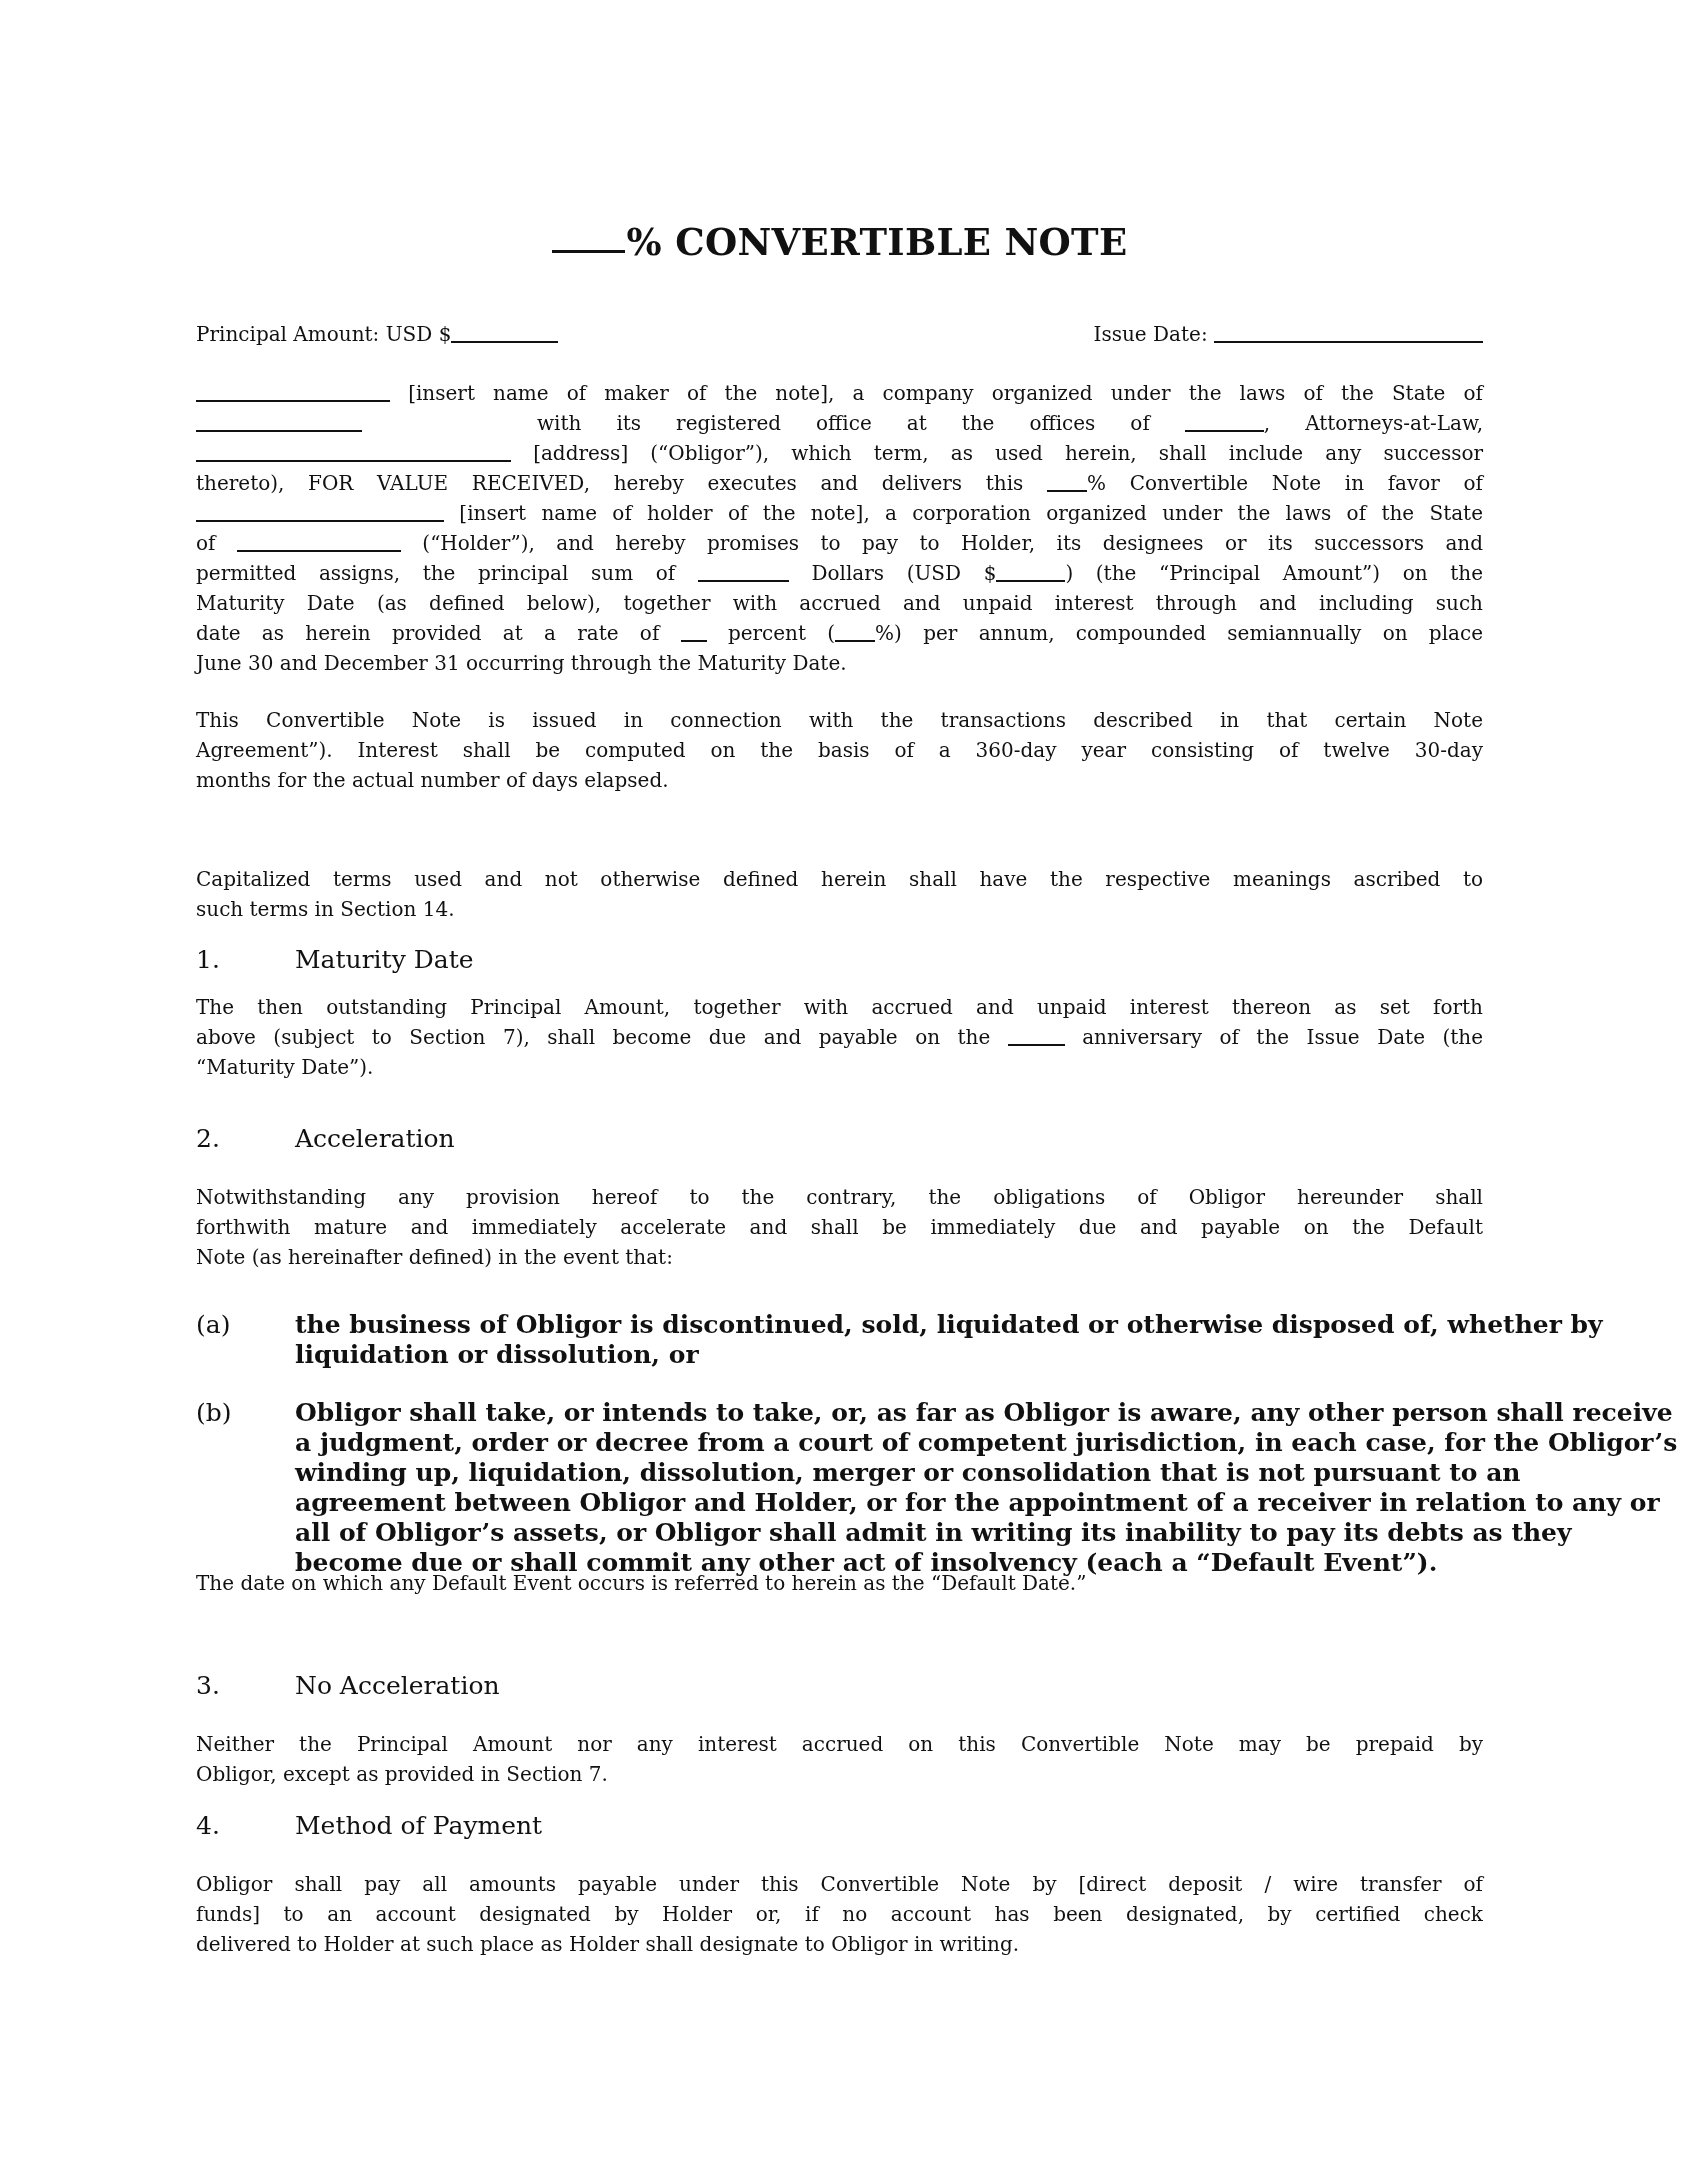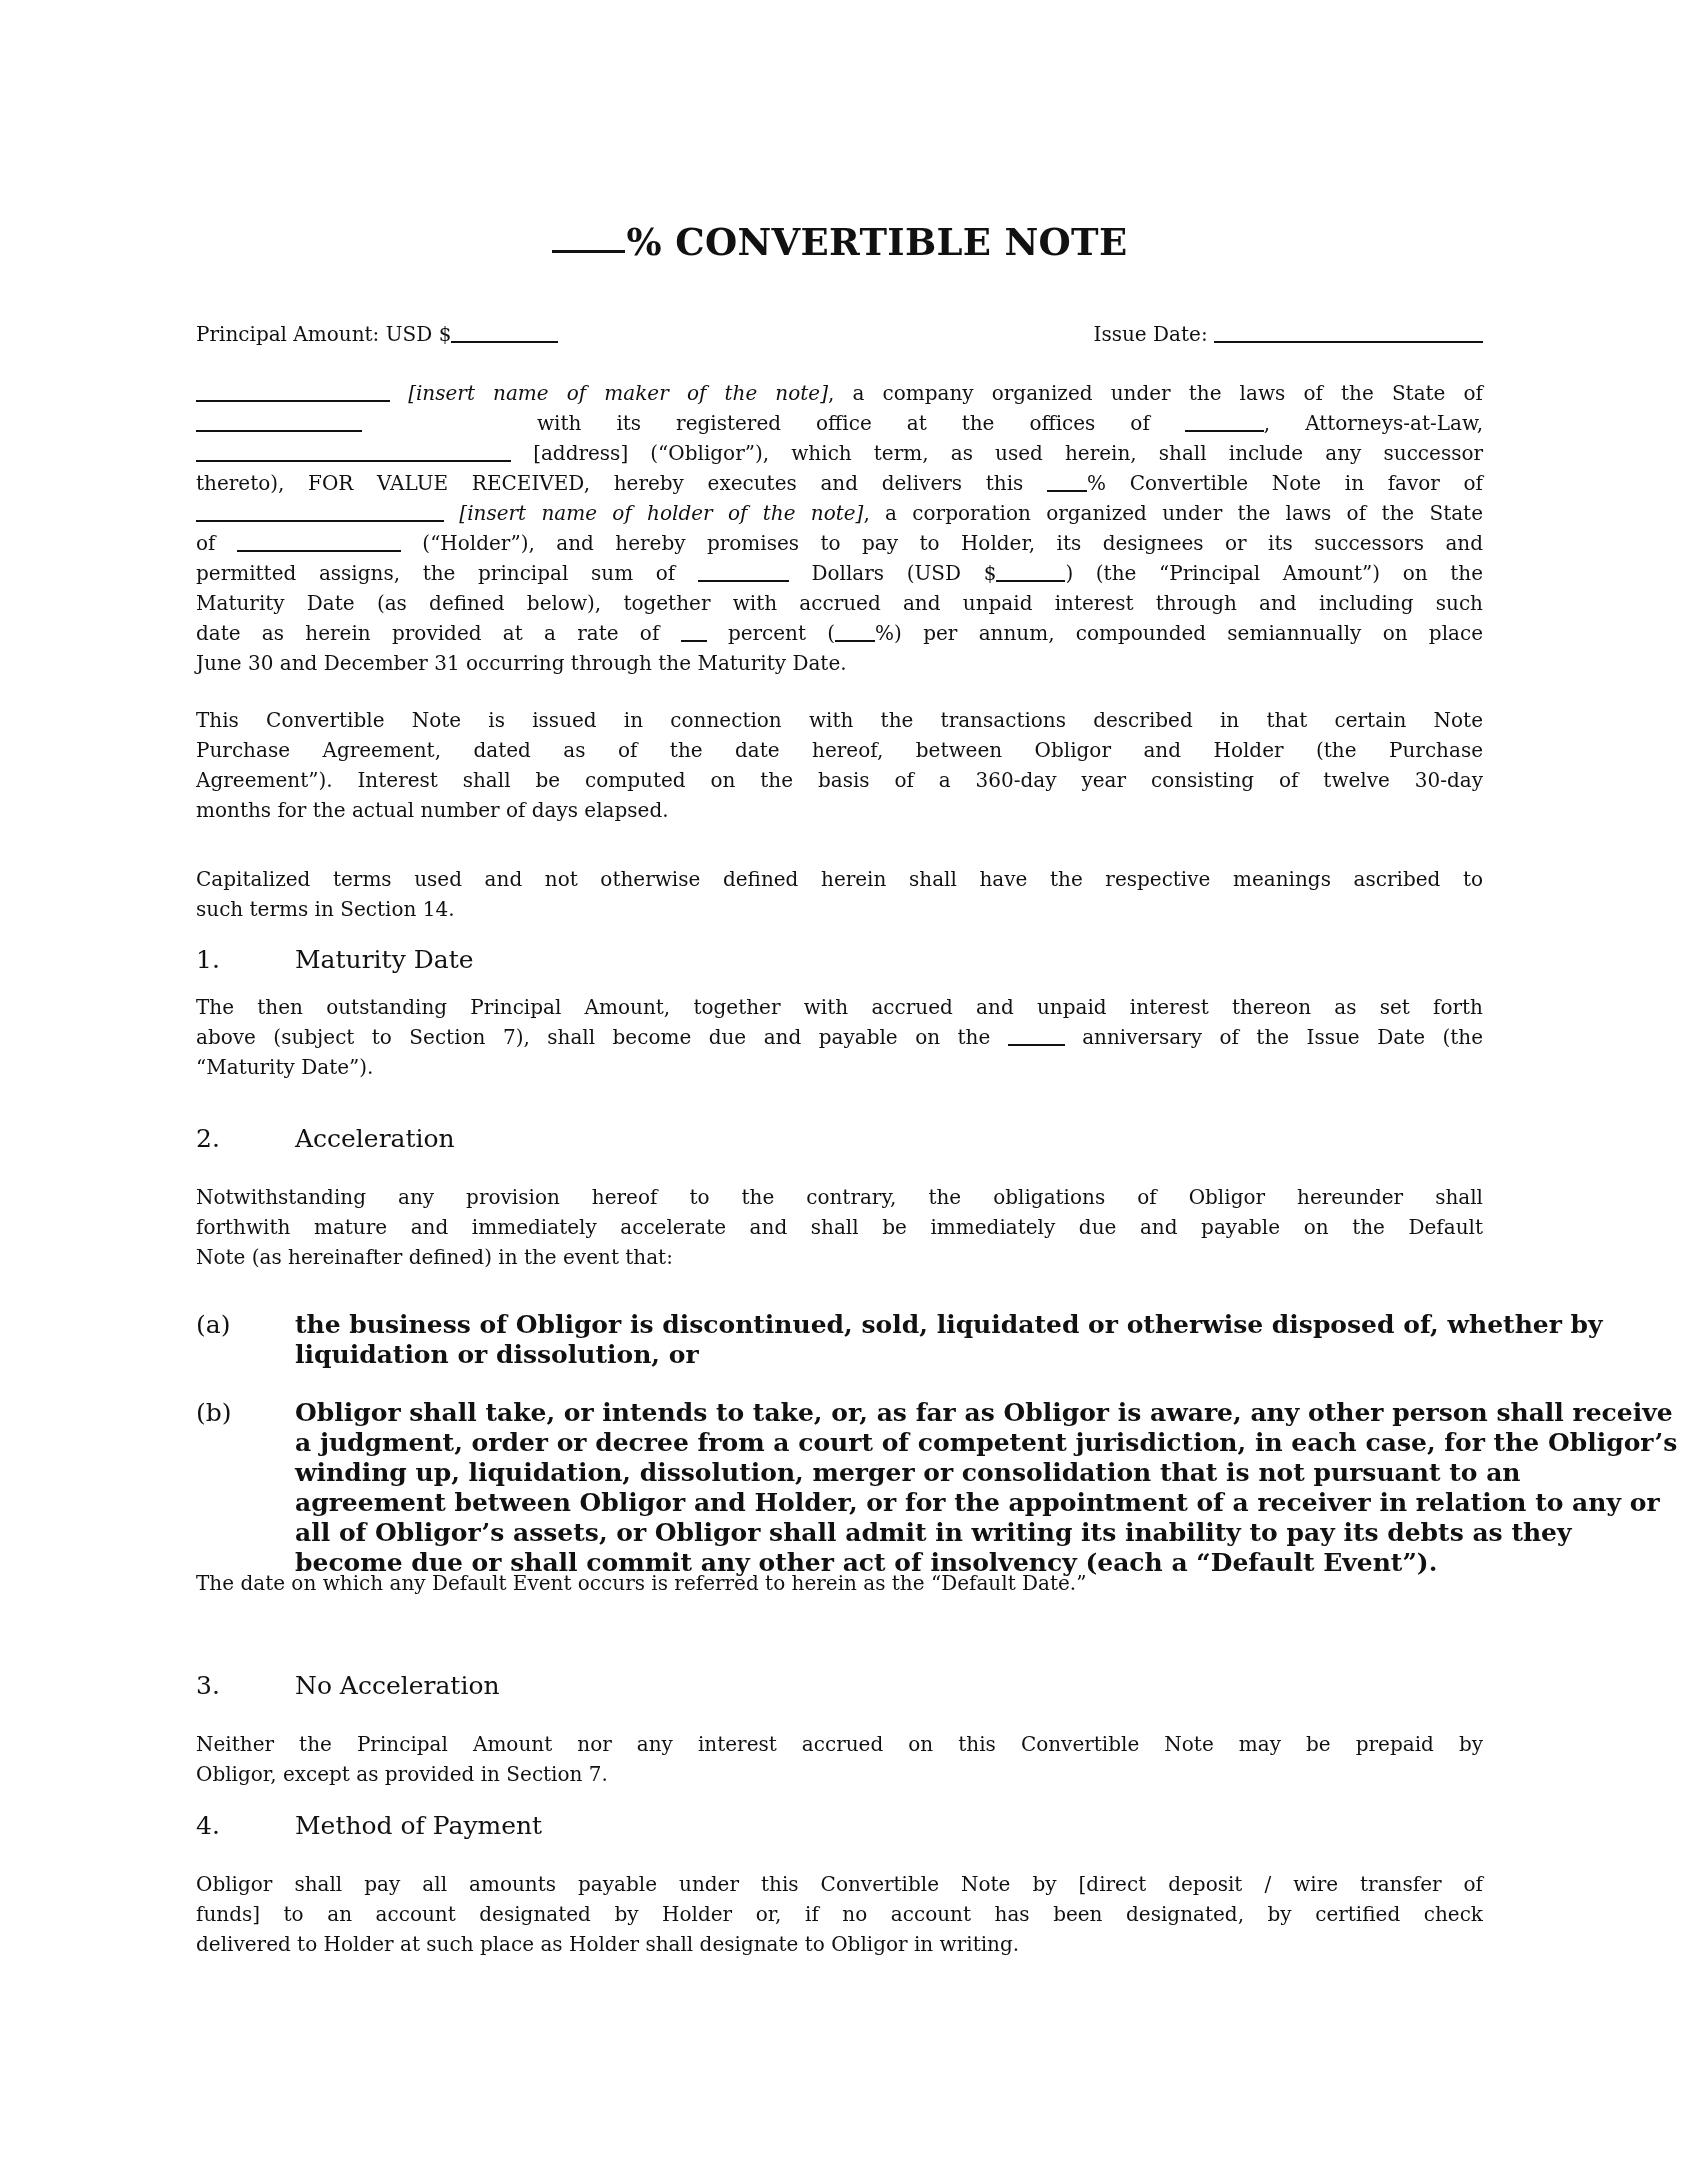--- a/index.html
+++ b/index.html
@@ -6,21 +6,21 @@
     body { width: 1683px; height: 2178px; position: relative; overflow: hidden;
            font-family: "DejaVu Serif", "Liberation Serif", serif; color: #111; }
     .page { position: absolute; left: 196px; top: 0; width: 1287px; }
     .title { position: absolute; top: 220px; left: 0; width: 1287px; text-align: center;
              font-size: 37px; font-weight: bold; letter-spacing: 0.3px; }
     .title .blank { display: inline-block; width: 73px; border-bottom: 3px solid #111; height: 0; vertical-align: 2px; margin-right: 2px; }
     .row { position: absolute; left: 0; width: 1287px; font-size: 20px; line-height: 30px; }
     .line { display: block; height: 30px; white-space: nowrap; text-align: justify; text-align-last: justify; }
     .line.last { text-align-last: left; }
     .blank { display: inline-block; border-bottom: 2px solid #111; height: 22px; vertical-align: -2px; }
-    .it { font-style: italic; }
+    .it { }
     .hdr-row { display: flex; justify-content: space-between; }
     .sec { position: absolute; left: 0; font-size: 25px; font-weight: normal; line-height: 30px; }
     .sec .num { display: inline-block; width: 99px; }
     .item { position: absolute; left: 0; width: 1287px; font-size: 25px; line-height: 30px; }
     .item .label { position: absolute; left: 0; top: 0; }
     .item .body { margin-left: 99px; width: 1188px; font-weight: bold; }
   </style>
 </head>
 <body>
 
@@ -41,21 +41,20 @@
     <span class="line"><span class="blank" style="width:248px;"></span> <span class="it">[insert name of holder of the note]</span><span>, a corporation organized under the laws of the State</span></span>
     <span class="line"><span>of</span> <span class="blank" style="width:164px;"></span> <span>(“Holder”), and hereby promises to pay to Holder, its designees or its successors and</span></span>
     <span class="line"><span>permitted assigns, the principal sum of</span> <span class="blank" style="width:91px;"></span> <span>Dollars (USD $</span><span class="blank" style="width:69px;"></span><span>) (the “Principal Amount”) on the</span></span>
     <span class="line"><span>Maturity Date (as defined below), together with accrued and unpaid interest through and including such</span></span>
     <span class="line"><span>date as herein provided at a rate of</span> <span class="blank" style="width:26px;"></span> <span>percent (</span><span class="blank" style="width:40px;"></span><span>%) per annum, compounded semiannually on place</span></span>
     <span class="line last"><span>June 30 and December 31 occurring through the Maturity Date.</span></span>
   </div>
 
   <div class="row" style="top:705px;">
     <span class="line">This Convertible Note is issued in connection with the transactions described in that certain Note</span>
-    <span class="line">Purchase Agreement, dated as of the date hereof, between Obligor and Holder (the Purchase</span>
     <span class="line">Agreement”). Interest shall be computed on the basis of a 360-day year consisting of twelve 30-day</span>
     <span class="line last">months for the actual number of days elapsed.</span>
   </div>
 
   <div class="row" style="top:864px;">
     <span class="line">Capitalized terms used and not otherwise defined herein shall have the respective meanings ascribed to</span>
     <span class="line last">such terms in Section 14.</span>
   </div>
 
   <div class="sec" style="top:945px;"><span class="num">1.</span><span>Maturity Date</span></div>

